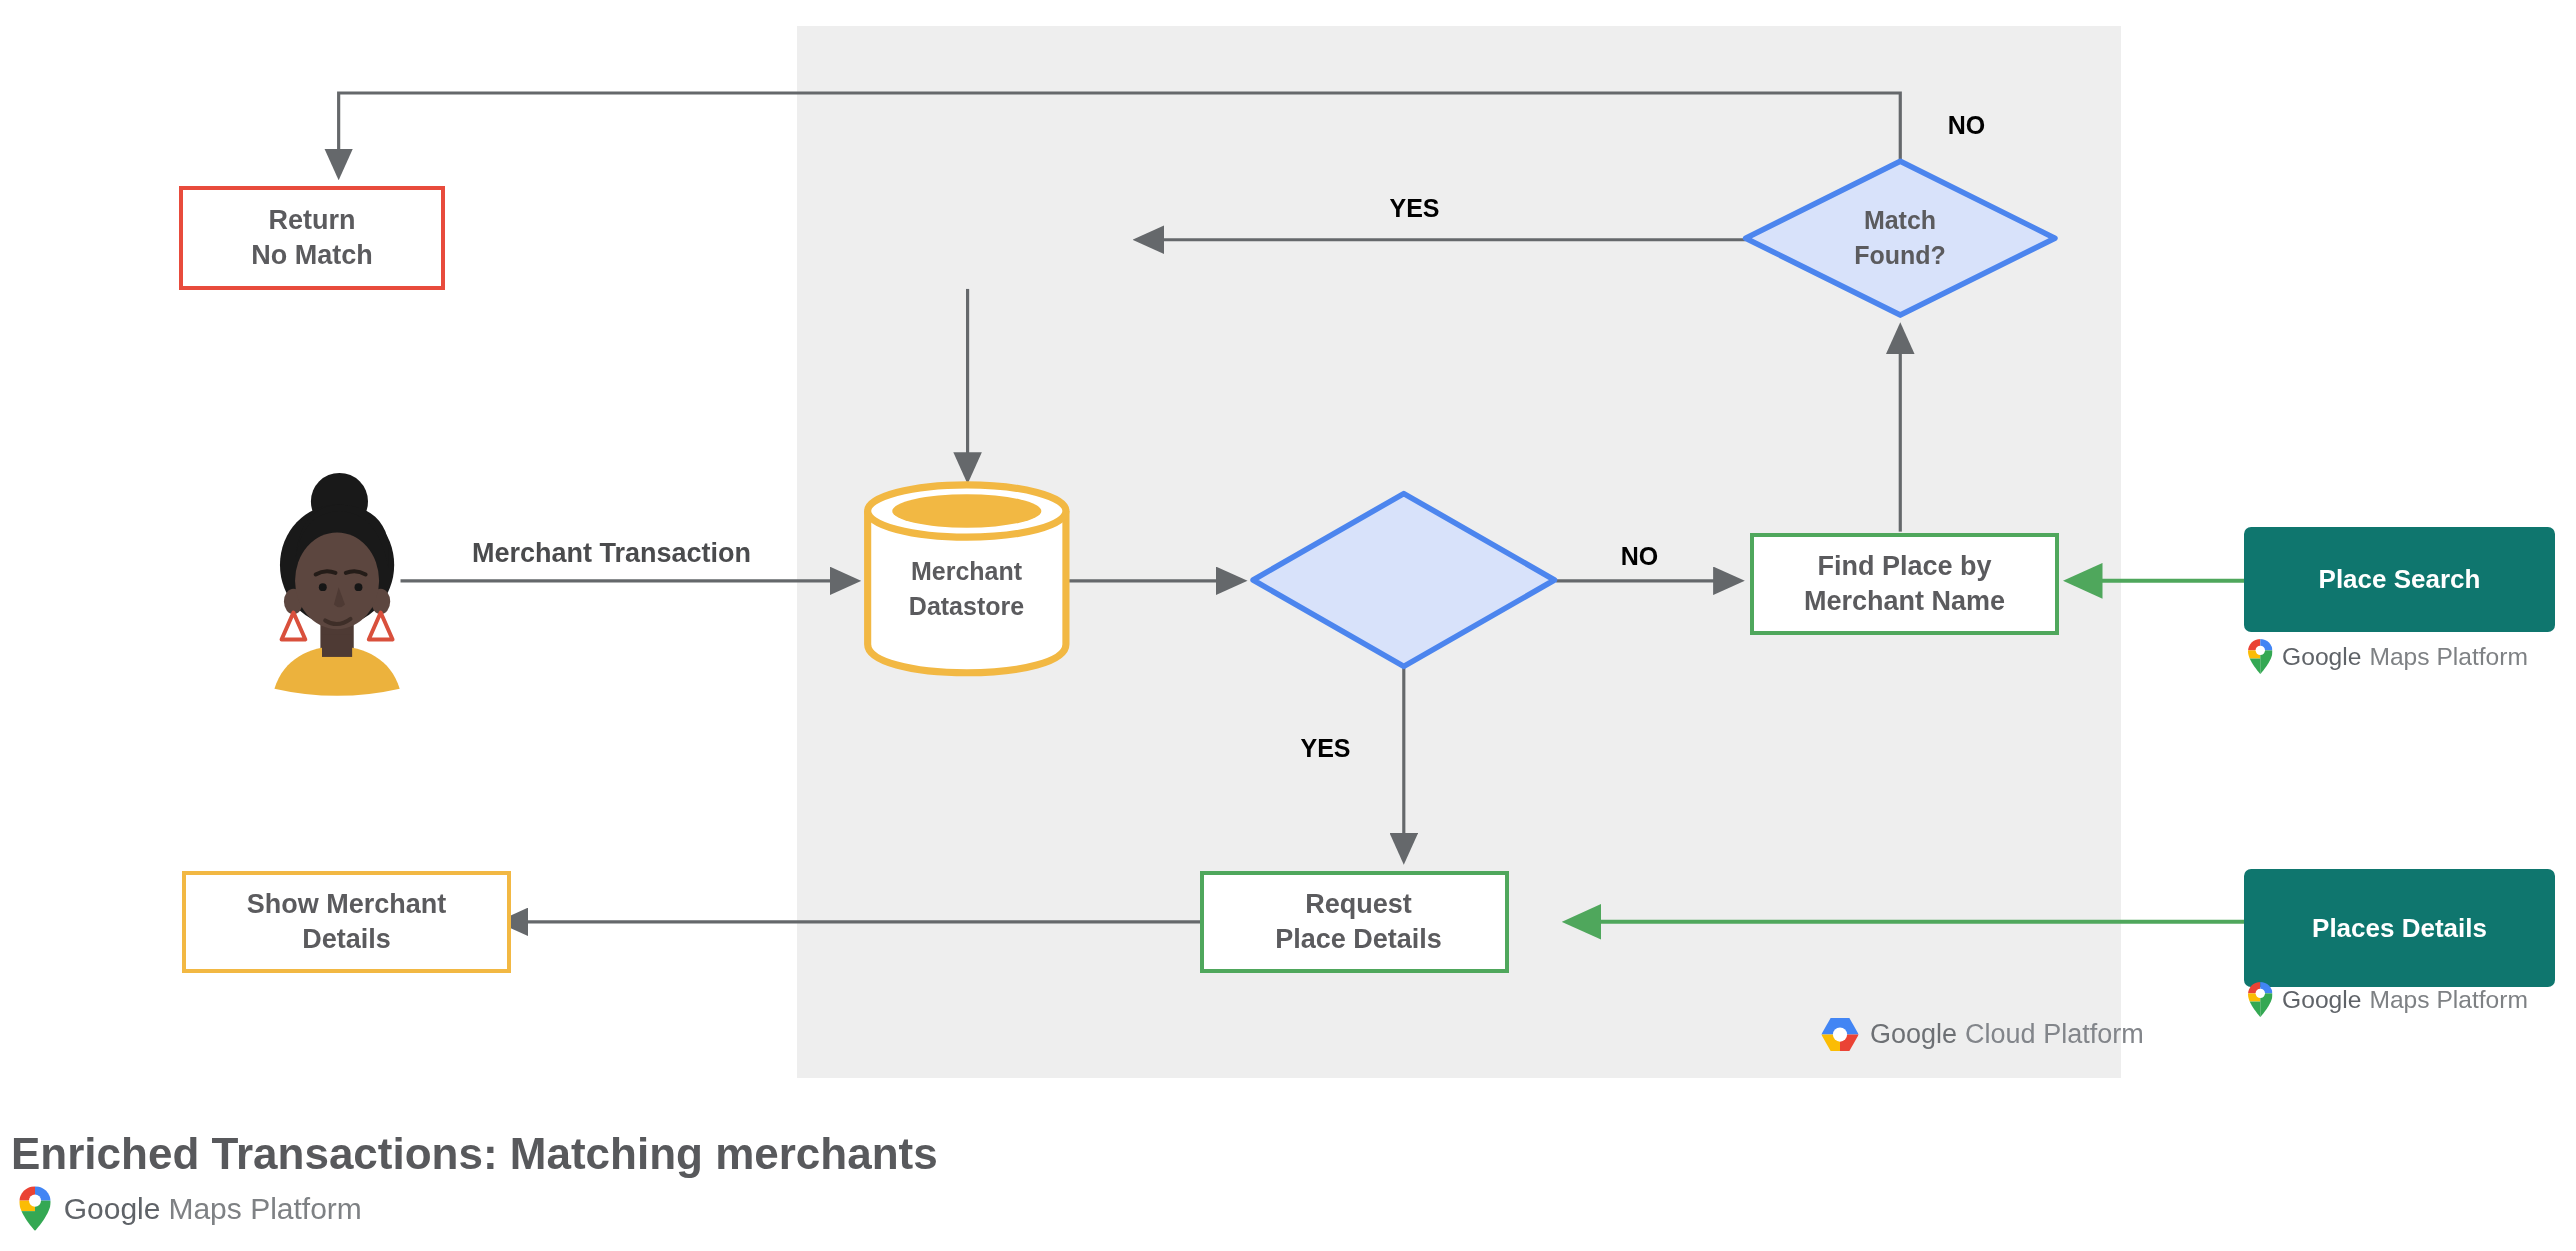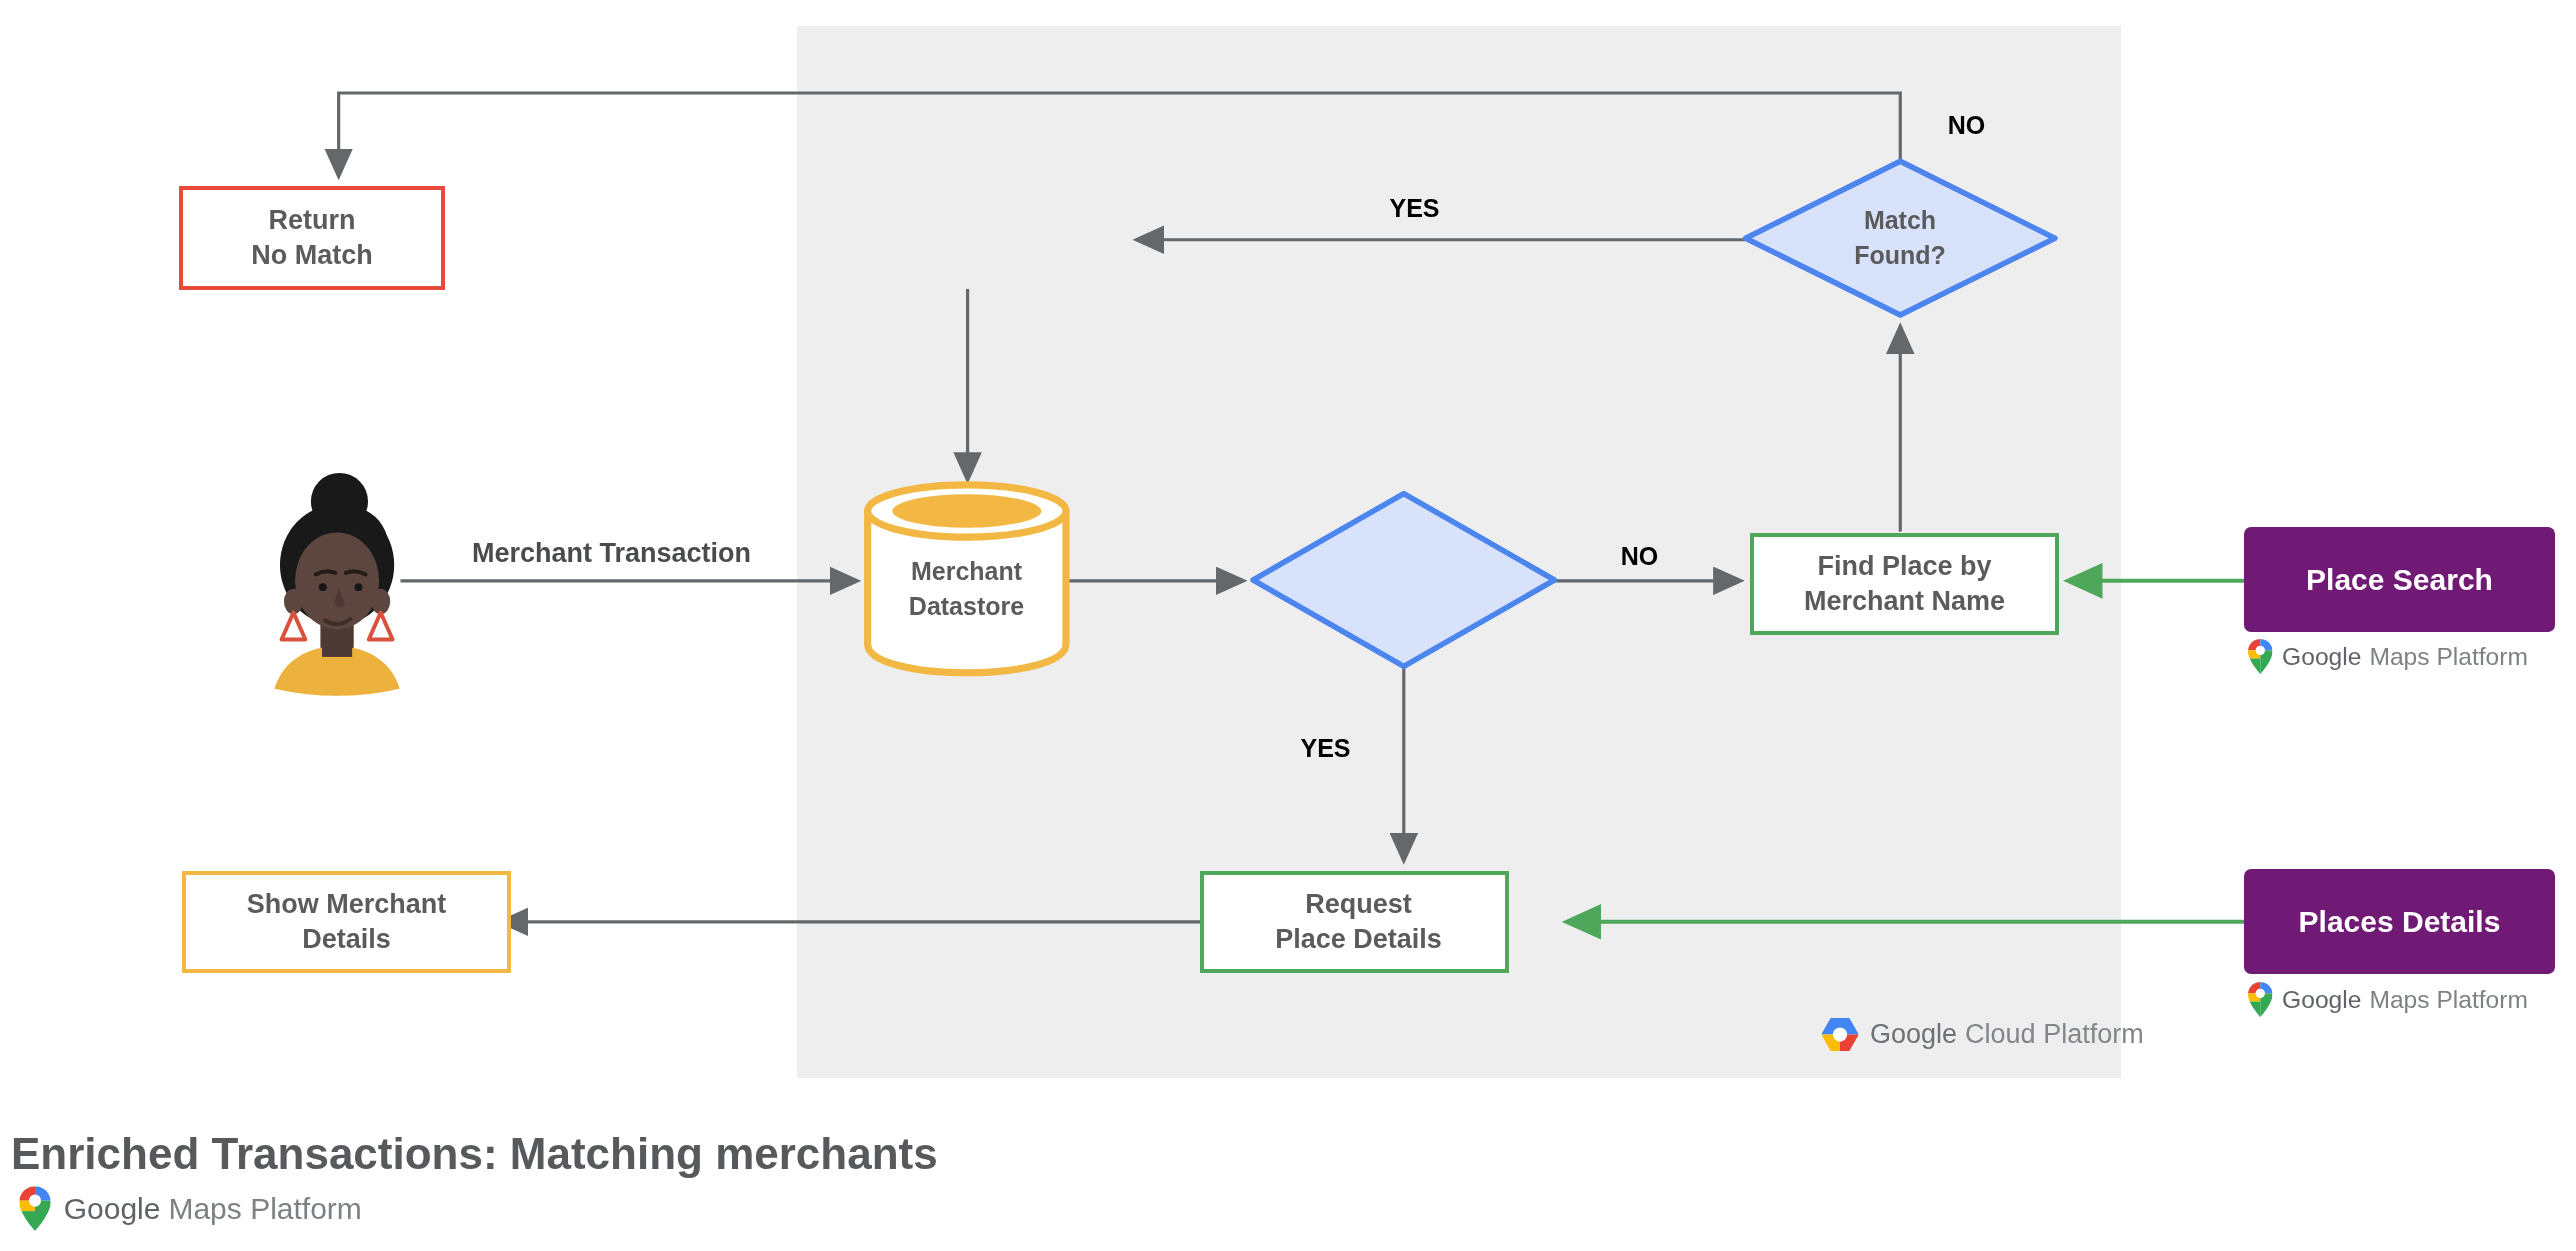--- a/index.html
+++ b/index.html
@@ -19,22 +19,22 @@
     position: absolute; z-index: 2; background: #ffffff;
     display: flex; align-items: center; justify-content: center;
     text-align: center; font-weight: bold; font-size: 27px; line-height: 35px;
     color: #5b5b5e; white-space: pre-line;
   }
   .node.red    { border: 4.8px solid #e84b3c; }
   .node.blue   { border: 4.8px solid #4c85ee; }
   .node.green  { border: 4.8px solid #4fa75c; }
   .node.yellow { border: 4.8px solid #f2b843; }
   .node.fill-green {
-    background: #701a75; border: none; border-radius: 7.1px;
-    color: #ffffff; font-size: 30px;
+    background: #0f766e; border: none; border-radius: 7.1px;
+    color: #ffffff; font-size: 26px;
   }
   .shape-label {
     position: absolute; z-index: 2; display: flex; align-items: center; justify-content: center;
     text-align: center; font-weight: bold; font-size: 25px; line-height: 35px;
     color: #5b5b5e; white-space: pre-line; background: transparent;
   }
   .edge-label {
     position: absolute; z-index: 2; font-weight: bold; font-size: 25px;
     color: #000000; text-align: center; width: 79px;
   }
@@ -163,21 +163,21 @@
 Merchant Name</div>
 
   <div class="node green" style="left:1200px; top:871px; width:309px; height:102px;padding-left:8px;">Request
 Place Details</div>
 
   <div class="node yellow" style="left:182px; top:871px; width:329px; height:102px;">Show Merchant
 Details</div>
 
   <div class="node fill-green" style="left:2244px; top:527px; width:311px; height:105px;">Place Search</div>
 
-  <div class="node fill-green" style="left:2244px; top:869px; width:311px; height:105px;">Places Details</div>
+  <div class="node fill-green" style="left:2244px; top:869px; width:311px; height:118px;">Places Details</div>
 
   <div class="shape-label" style="left:1813px; top:198px; width:174px; height:79px;">Match
 Found?</div>
 
 
   <div class="shape-label" style="left:877px; top:544px; width:179px; height:89px;">Merchant
 Datastore</div>
 
   <div class="edge-label" style="left:1927px; top:111px;">NO</div>
 

